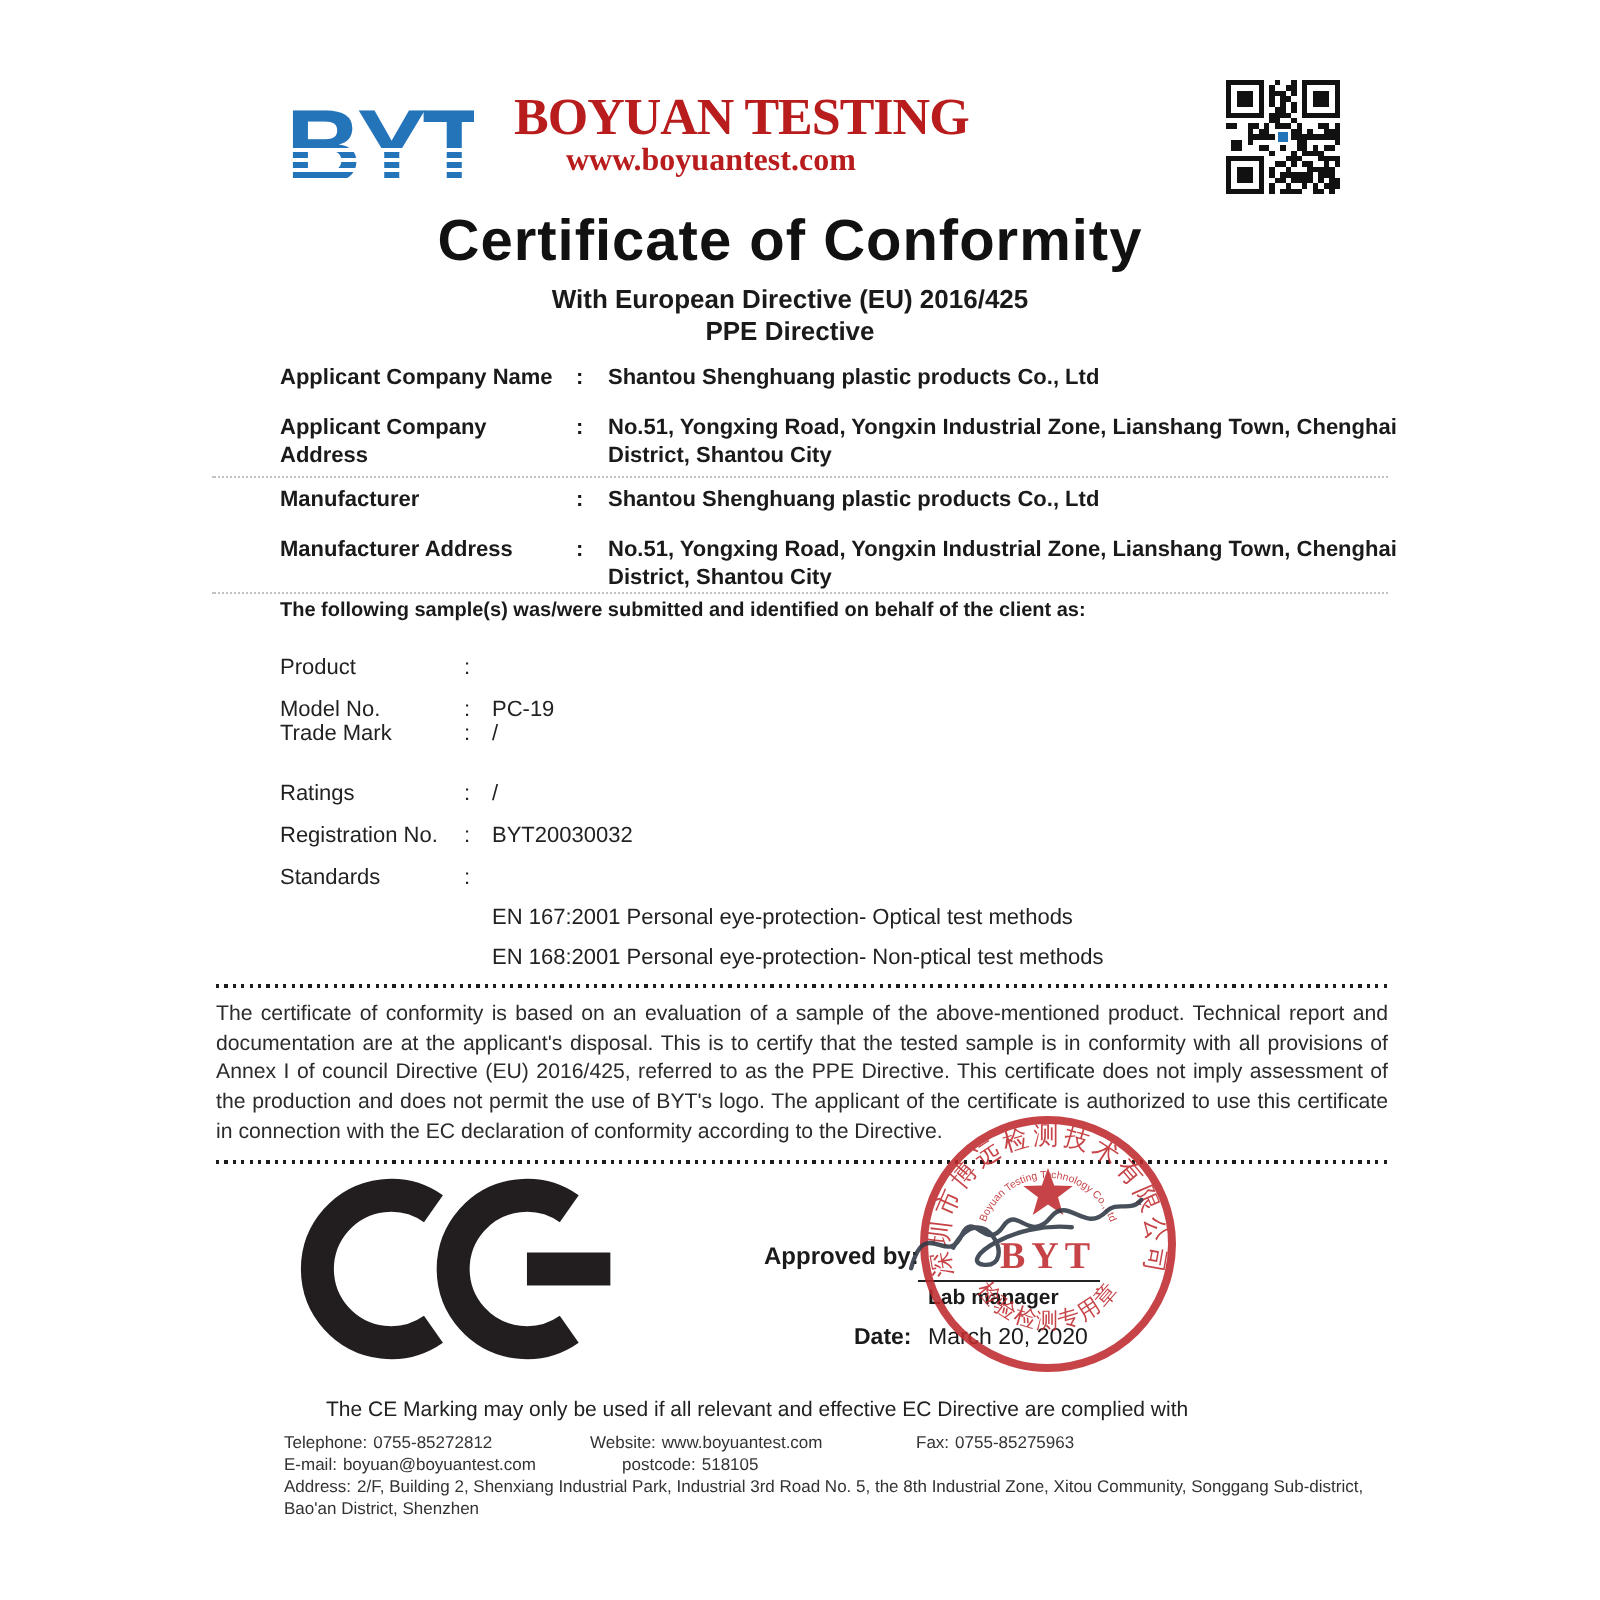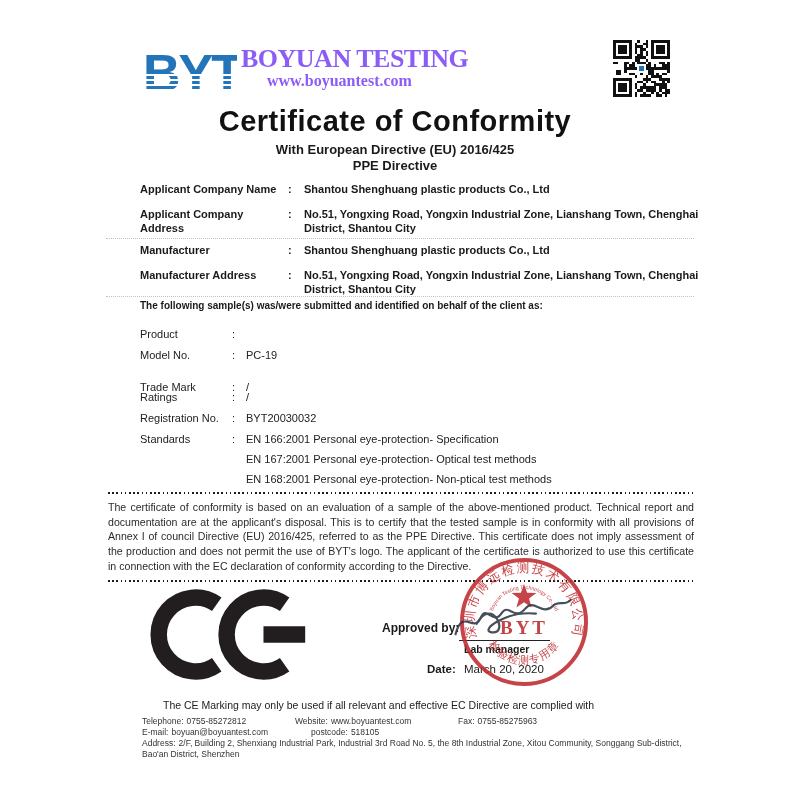--- a/index.html
+++ b/index.html
@@ -1,21 +1,21 @@
 <!DOCTYPE html>
 <html><head>
 <meta charset="utf-8">
 <style>
   html,body{margin:0;padding:0;background:#fff;}
   .page{position:relative;width:800px;height:800px;background:#fff;overflow:hidden;
         font-family:"Liberation Sans",sans-serif;color:#1a1a1a;}
 
   
   .logo-wrap{position:absolute;left:143px;top:46px;display:flex;align-items:flex-start;}
-  .logo-text{margin-left:4px;color:#8b5cf6;}
+  .logo-text{margin-left:20px;color:#b91c1c;}
   .logo-company{font-family:"Liberation Serif",serif;font-weight:bold;font-size:26px;line-height:26px;letter-spacing:-0.5px;}
   .logo-site{font-family:"Liberation Serif",serif;font-weight:bold;font-size:16px;line-height:18px;margin-left:26px;}
   .qr{position:absolute;left:613px;top:40px;width:57px;height:57px;}
 
   
   .title{position:absolute;left:0;top:105px;width:790px;text-align:center;font-size:29px;font-weight:bold;letter-spacing:0.5px;color:#111;}
   .sub1{position:absolute;left:0;top:142px;width:790px;text-align:center;font-size:13px;font-weight:bold;}
   .sub2{position:absolute;left:0;top:158px;width:790px;text-align:center;font-size:13px;font-weight:bold;}
 
   
@@ -282,39 +282,38 @@
 
   <div class="srow" style="top:327px">
     <span class="slabel">Product</span>
       <span class="scolon">:</span>
   </div>
   <div class="srow" style="top:348px">
     <span class="slabel">Model No.</span>
       <span class="scolon">:</span>
       <span class="svalue">PC-19</span>
   </div>
-  <div class="srow" style="top:380px">
+  <div class="srow" style="top:360px">
     <span class="slabel">Trade Mark</span>
       <span class="scolon">:</span>
       <span class="svalue">/</span>
   </div>
   <div class="srow" style="top:390px">
     <span class="slabel">Ratings</span>
       <span class="scolon">:</span>
       <span class="svalue">/</span>
   </div>
   <div class="srow" style="top:411px">
     <span class="slabel">Registration No.</span>
       <span class="scolon">:</span>
       <span class="svalue">BYT20030032</span>
   </div>
   <div class="srow" style="top:432px">
     <span class="slabel">Standards</span>
       <span class="scolon">:</span>
-      <span class="svalue">EN 166:2001 Personal eye-protection- Specification</span>
   </div>
   <div class="srow" style="top:452px">
     <span class="slabel"></span>
       <span class="scolon"></span>
       <span class="svalue">EN 167:2001 Personal eye-protection- Optical test methods</span>
   </div>
   <div class="srow" style="top:472px">
     <span class="slabel"></span>
       <span class="scolon"></span>
       <span class="svalue">EN 168:2001 Personal eye-protection- Non-ptical test methods</span>

